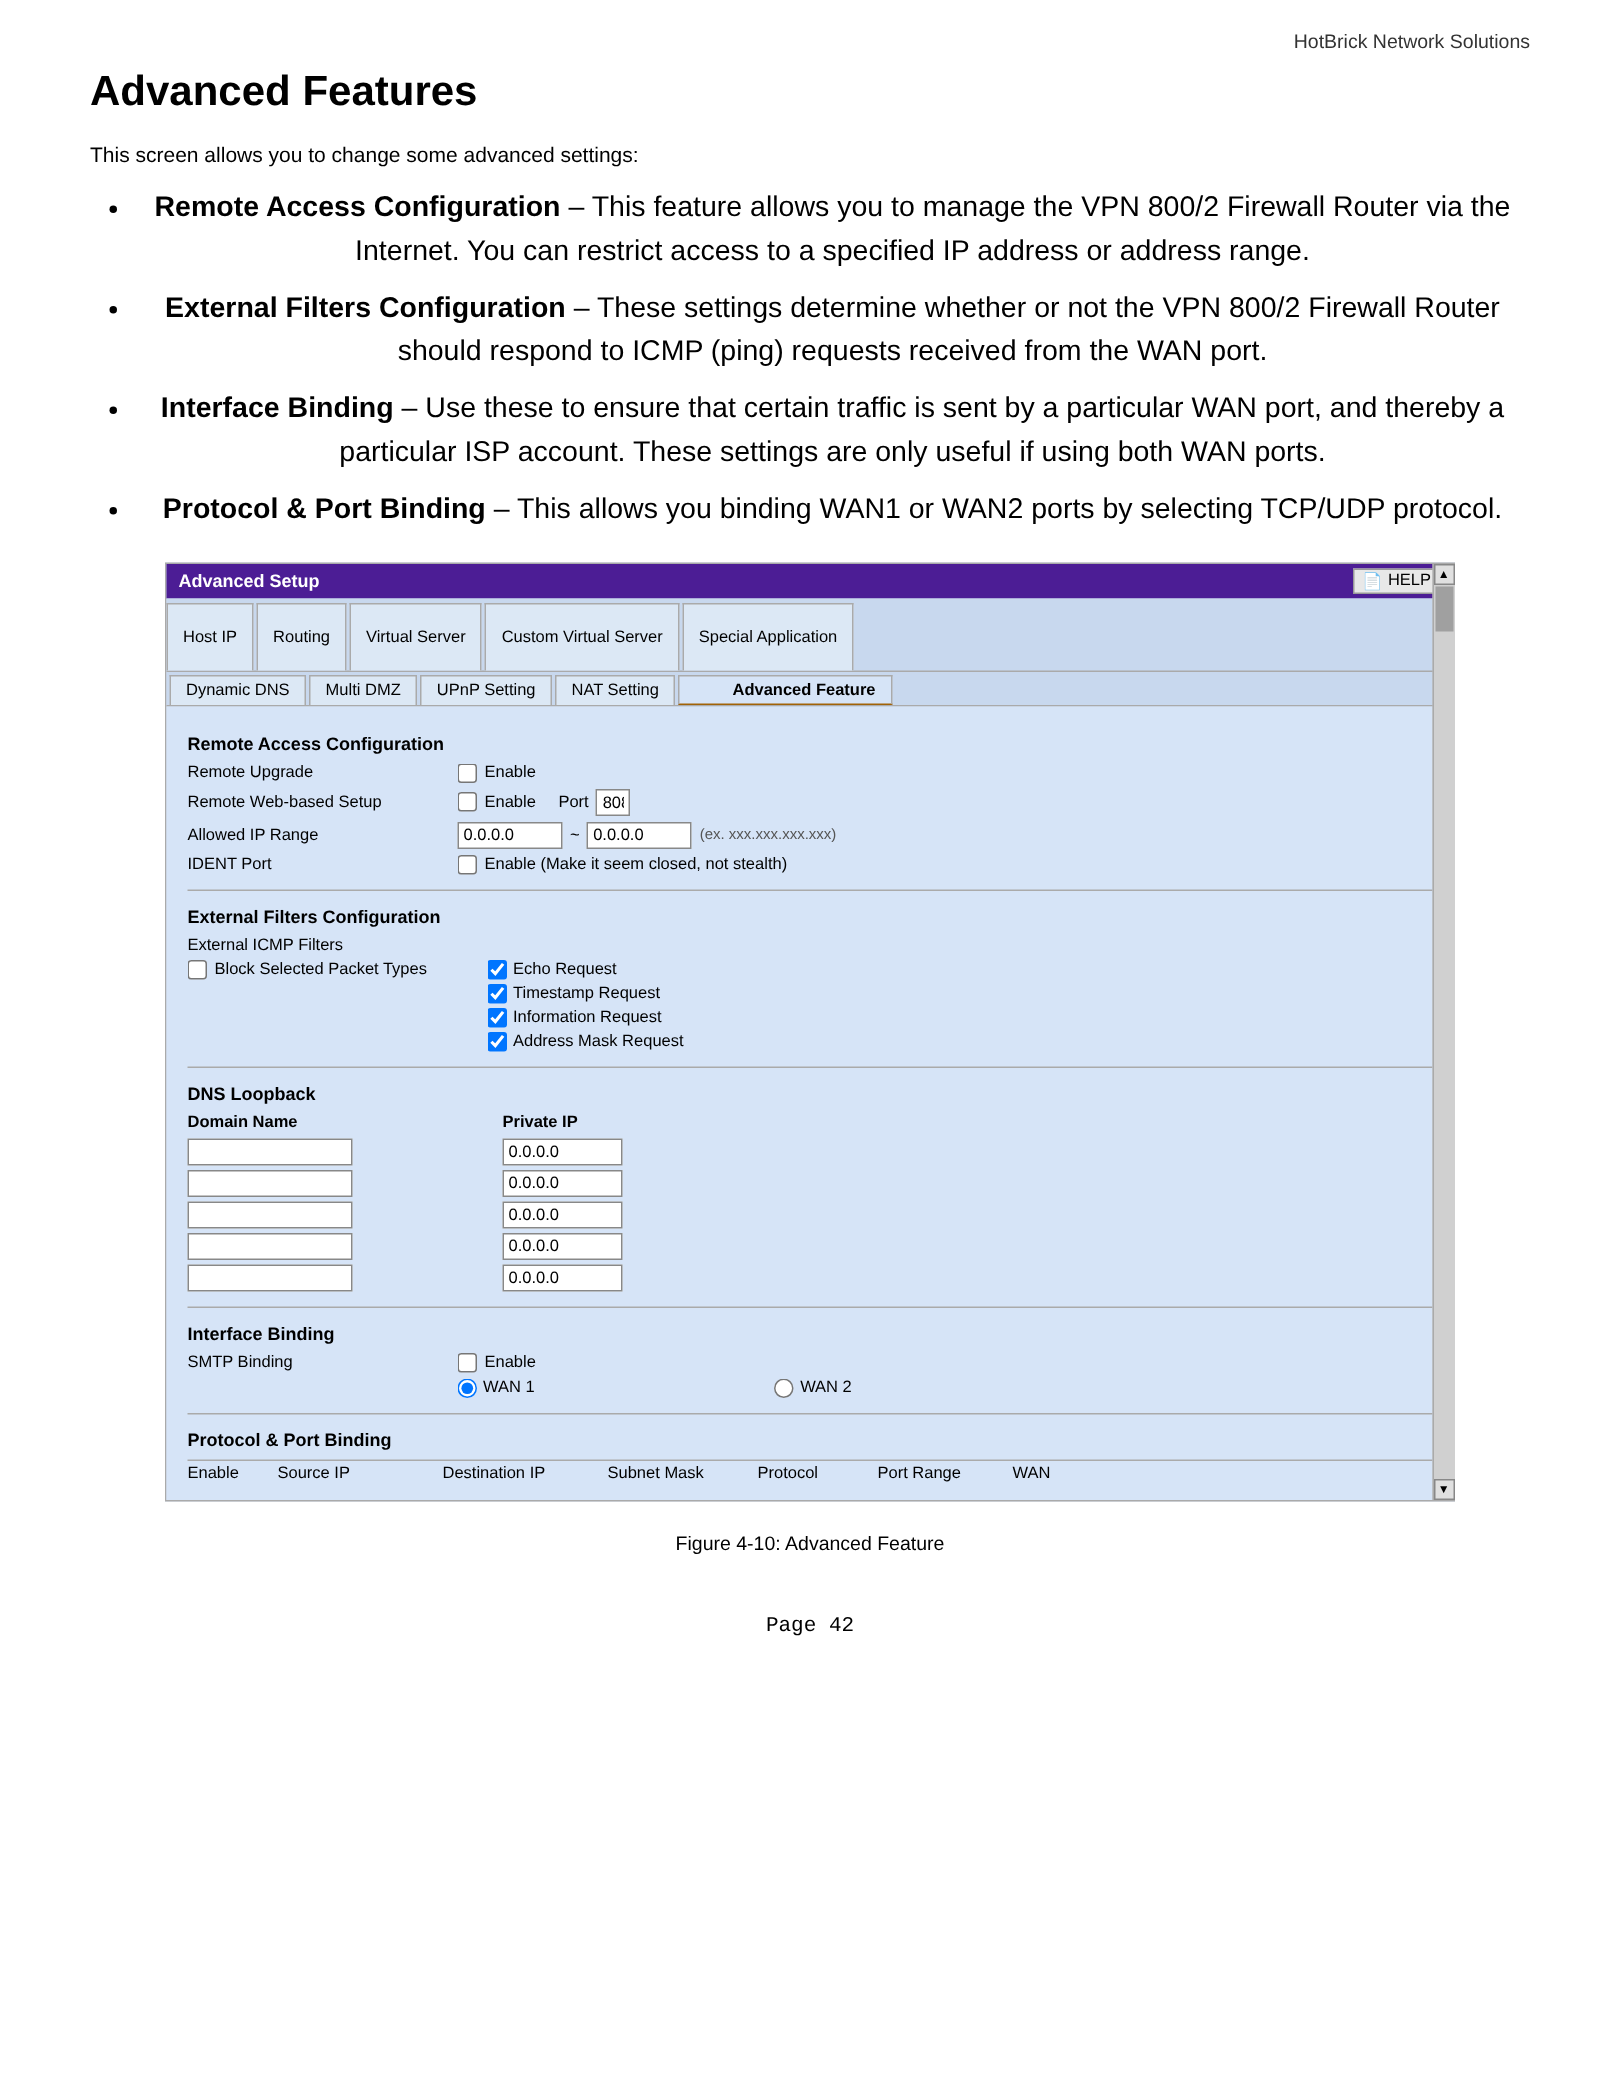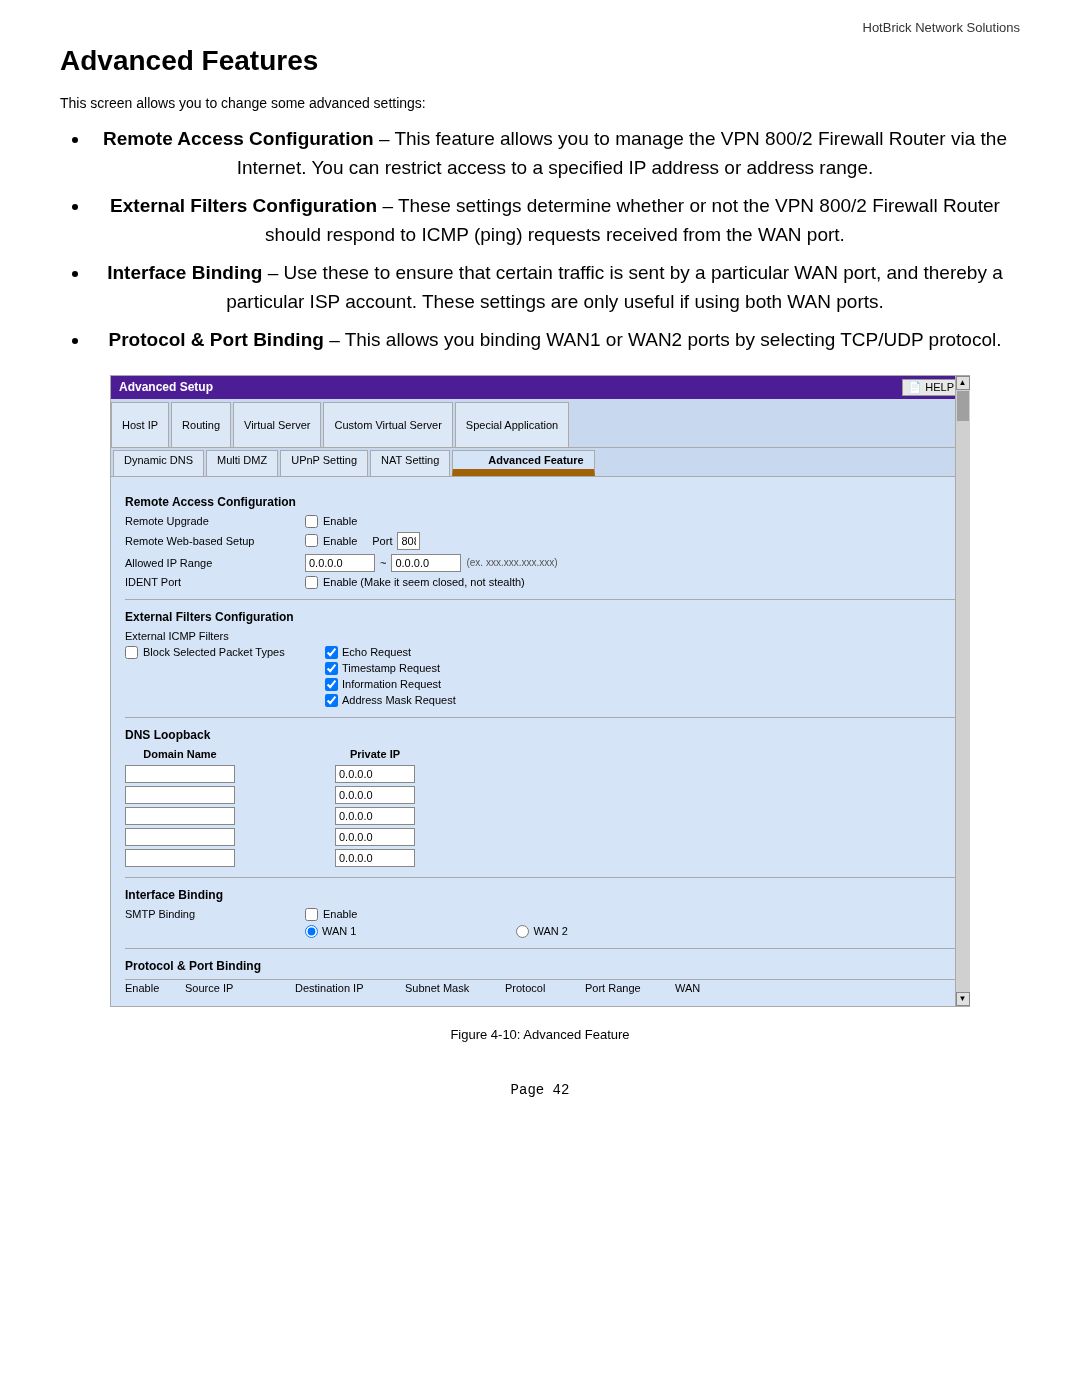--- a/index.html
+++ b/index.html
@@ -99,21 +99,21 @@
       border: 1px solid #aaa;
       border-bottom: none;
       background: #dce8f5;
       cursor: pointer;
       font-size: 11px;
       margin-right: 2px;
     }
     .tab2.active {
       background: #d6e4f7;
       font-weight: bold;
-      border-bottom: 7px solid #a16207;
+      border-bottom: 1px solid #a16207;
       padding-left: 35px;
     }
 
     .panel-content {
       padding: 10px 14px;
       background: #d6e4f7;
     }
 
     .section-title {
       font-weight: bold;
@@ -180,21 +180,20 @@
     }
     .dns-col {
       display: flex;
       flex-direction: column;
       gap: 3px;
     }
     .dns-col-label {
       font-size: 11px;
       font-weight: bold;
       margin-bottom: 2px;
-      text-align: center;
     }
 
     .radio-group {
       display: flex;
       align-items: center;
       gap: 20px;
     }
     .radio-item {
       display: flex;
       align-items: center;

